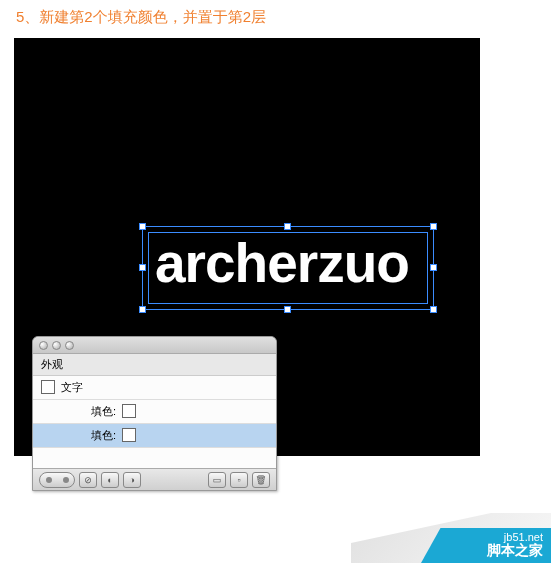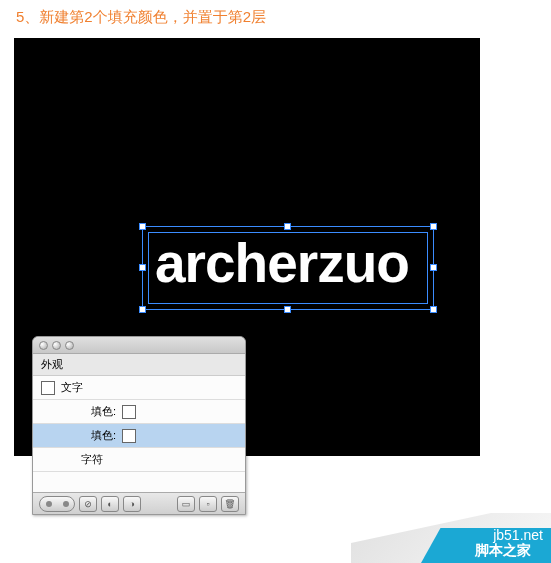--- a/index.html
+++ b/index.html
@@ -6,39 +6,39 @@
 body{width:551px;height:563px;background:#fff;font-family:"Microsoft YaHei",sans-serif;position:relative;overflow:hidden}
 .caption{color:#f08030;font-size:15px;padding:8px 16px}
 .canvas{position:absolute;left:14px;top:38px;width:466px;height:418px;background:#000}
 .sel-box{position:absolute;left:128px;top:188px;width:292px;height:84px;border:1px solid #3b8cff}
 .sel-inner{position:absolute;left:134px;top:194px;width:280px;height:72px;border:1px solid #3b8cff}
 .handle{position:absolute;width:7px;height:7px;background:#fff;border:1px solid #3b8cff}
 .h-tl{left:125px;top:185px}.h-tm{left:270px;top:185px}.h-tr{left:416px;top:185px}
 .h-ml{left:125px;top:226px}.h-mr{left:416px;top:226px}
 .h-bl{left:125px;top:268px}.h-bm{left:270px;top:268px}.h-br{left:416px;top:268px}
 .txt{position:absolute;left:141px;top:193px;color:#fff;font-size:55px;font-weight:900;font-family:Arial,sans-serif;letter-spacing:-1px}
-.panel{position:absolute;left:32px;top:336px;width:214px;background:#e8e8e8;border:1px solid #999;border-radius:6px 6px 0 0;box-shadow:1px 1px 3px rgba(0,0,0,.3)}
+.panel{position:absolute;left:32px;top:336px;width:245px;background:#e8e8e8;border:1px solid #999;border-radius:6px 6px 0 0;box-shadow:1px 1px 3px rgba(0,0,0,.3)}
 .titlebar{height:17px;background:linear-gradient(#e0e0e0,#c8c8c8);border-bottom:1px solid #aaa;border-radius:6px 6px 0 0;display:flex;align-items:center;padding-left:6px;gap:4px}
 .tb-dot{width:9px;height:9px;border-radius:50%;background:radial-gradient(circle at 30% 30%,#fff,#aaa);border:1px solid #888}
 .tab{font-size:11px;padding:3px 8px;background:#e8e8e8;border-bottom:1px solid #ccc}
-.row{display:flex;align-items:flex-end;font-size:11px;padding:4px 8px;gap:6px;border-bottom:1px solid #ddd;background:#fcfcfc}
+.row{display:flex;align-items:flex-start;font-size:11px;padding:4px 8px;gap:6px;border-bottom:1px solid #ddd;background:#fcfcfc}
 .row.selected{background:#b8d4f0}
 .row.indent{padding-left:58px}
 .swatch{width:14px;height:14px;border:1px solid #666;background:#fff;flex-shrink:0}
 .swatch.none{background:linear-gradient(to bottom right,#fff 45%,red 45%,red 55%,#fff 55%)}
 .panel-footer{height:22px;background:linear-gradient(#e8e8e8,#d0d0d0);display:flex;align-items:center;padding:0 6px;gap:4px;border-top:1px solid #aaa}
 .fbtn{width:18px;height:16px;background:linear-gradient(#f8f8f8,#ccc);border:1px solid #888;border-radius:3px;display:flex;align-items:center;justify-content:center;font-size:9px;color:#555}
 .pill{width:36px;height:16px;background:linear-gradient(#f8f8f8,#ccc);border:1px solid #888;border-radius:8px;display:flex;align-items:center;justify-content:space-around}
 .pill span{width:6px;height:6px;border-radius:50%;background:#888}
 .spacer{flex:1}
 .watermark{position:absolute;right:0;bottom:0;width:200px;height:70px}
 .wm-shape{position:absolute;right:0;bottom:0;width:200px;height:50px;background:linear-gradient(135deg,#e0e0e0,#f8f8f8);clip-path:polygon(0 60%,70% 0,100% 0,100% 100%,0 100%)}
 .wm-blue{position:absolute;right:0;bottom:0;width:130px;height:35px;background:#1ba8d4;clip-path:polygon(15% 0,100% 0,100% 100%,0 100%)}
-.wm-url{position:absolute;right:8px;bottom:20px;font-size:14px;color:#fff}
-.wm-name{position:absolute;right:20px;bottom:3px;font-size:14px;color:#fff;font-weight:bold}
+.wm-url{position:absolute;right:8px;bottom:20px;font-size:11px;color:#fff}
+.wm-name{position:absolute;right:8px;bottom:3px;font-size:14px;color:#fff;font-weight:bold}
 </style>
 </head>
 <body>
 
 <div class="caption">5、新建第2个填充颜色，并置于第2层</div>
 
 <div class="canvas">
   <div class="txt">archerzuo</div>
   <div class="sel-box"></div>
   <div class="sel-inner"></div>
@@ -64,23 +64,20 @@
     <span>文字</span>
   </div>
   <div class="row indent">
     <span>填色:</span>
     <div class="swatch"></div>
   </div>
   <div class="row indent selected">
     <span>填色:</span>
     <div class="swatch"></div>
   </div>
-  <div class="row" style="padding-left:48px">
-    <span>字符</span>
-  </div>
   <div style="height:20px;background:#fcfcfc"></div>
   <div class="panel-footer">
     <div class="pill">
         <span></span>
         <span></span>
       </div>
     <div class="fbtn">⊘</div>
     <div class="fbtn">◐</div>
     <div class="fbtn">◑</div>
     <div class="spacer"></div>

